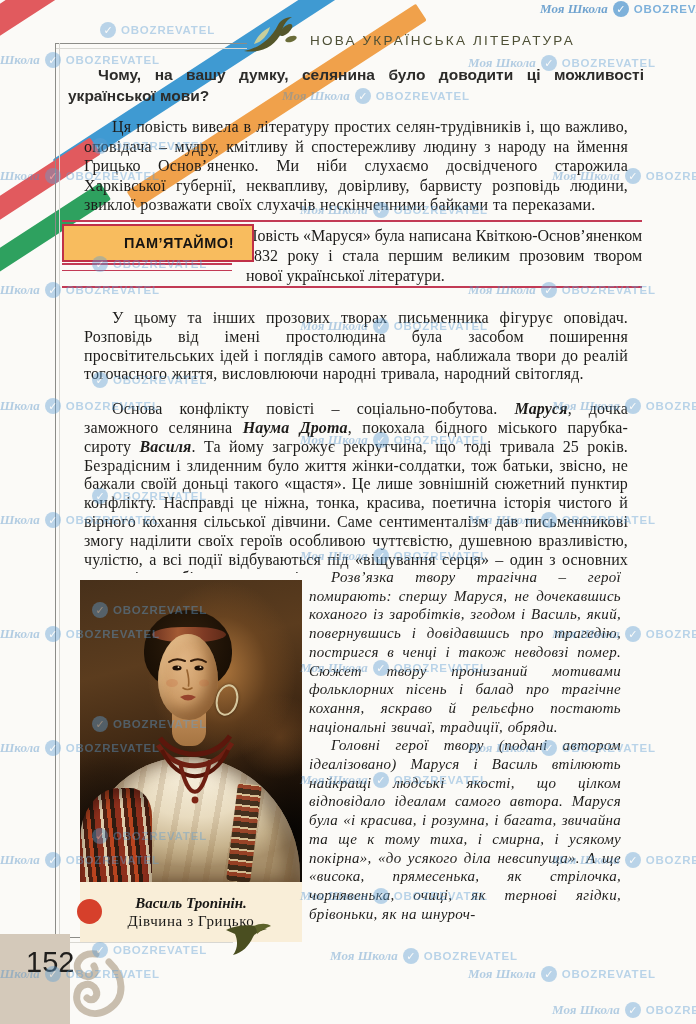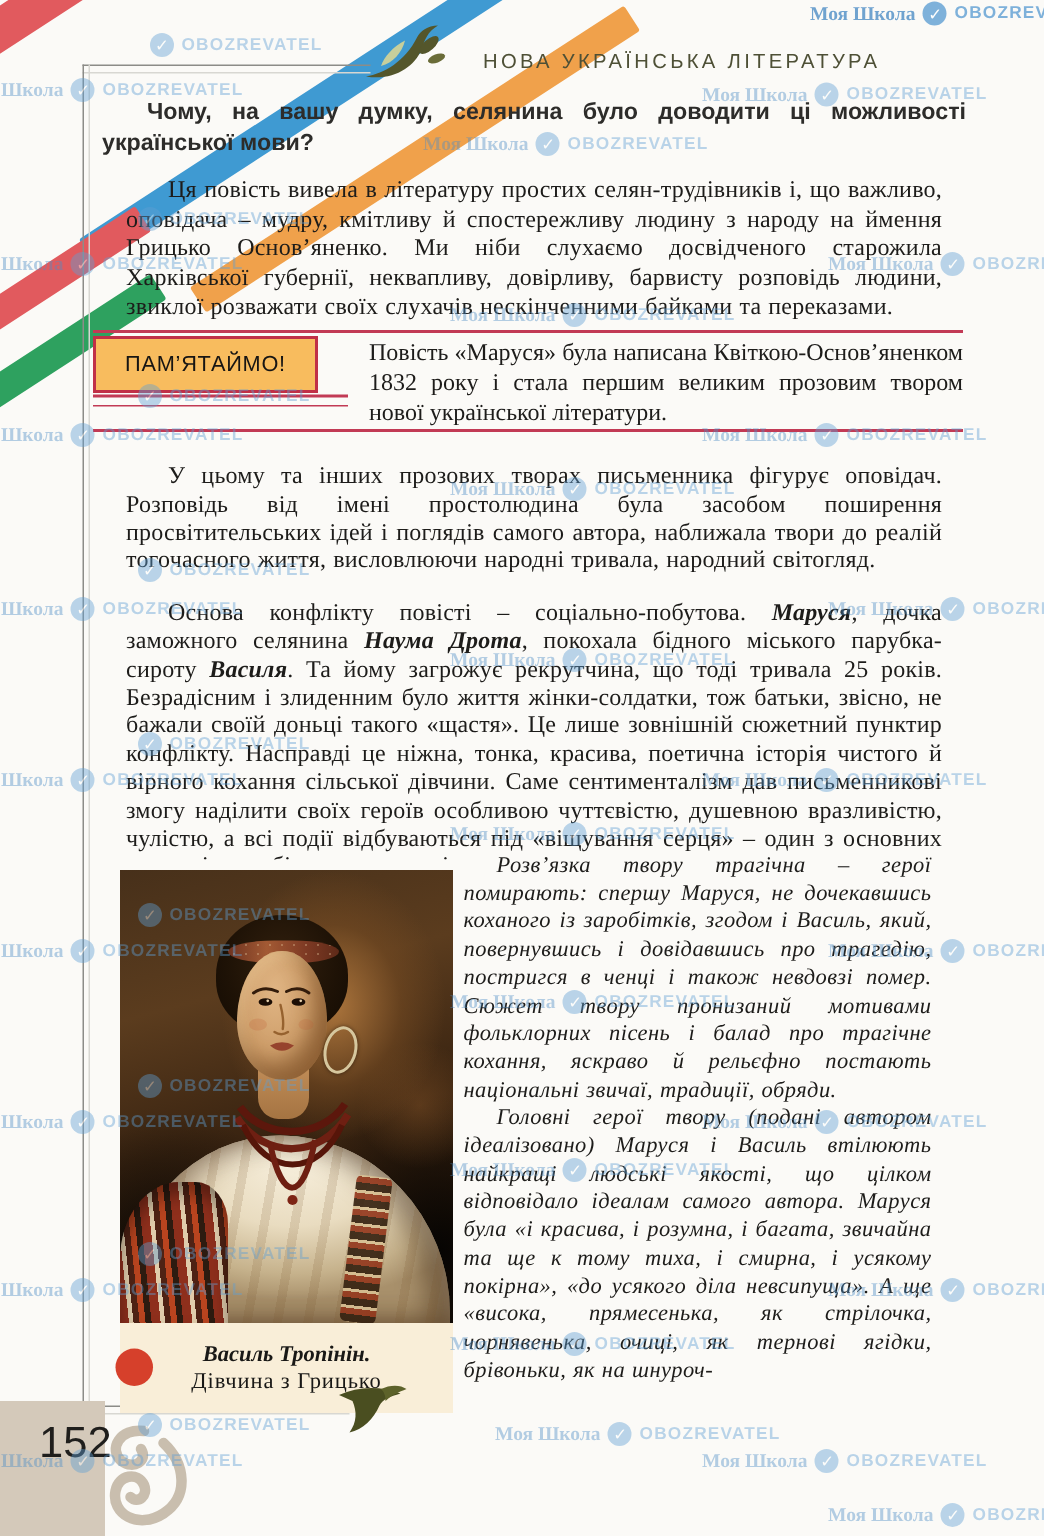--- a/index.html
+++ b/index.html
@@ -18,21 +18,21 @@
   
   .rule-h{position:absolute;height:4px;border-top:1px solid #8c8c88;border-bottom:1px solid #d8d7d2;background:transparent;z-index:2;}
   .rule-v{position:absolute;width:3px;border-left:1px solid #8c8c88;border-right:1px solid #d8d7d2;z-index:2;}
   .rule-top{left:55px;top:43px;width:192px;}
   .rule-left{left:55px;top:43px;height:896px;}
   .rule-bottom{left:55px;top:937px;width:178px;}
 
   
   .hdr-ornament{left:240px;top:13px;width:58px;height:44px;z-index:3;}
   .hdr-title{left:310px;top:33px;z-index:3;font-family:"Liberation Sans","DejaVu Sans",sans-serif;
-             font-size:13.5px;letter-spacing:2.2px;color:#4e5036;font-weight:500;margin-left:12px;}
+             font-size:13.5px;letter-spacing:2.2px;color:#4e5036;font-weight:500;}
 
   
   .question{left:68px;top:65px;width:576px;z-index:3;
             font-family:"Liberation Sans","DejaVu Sans",sans-serif;
             font-size:15.5px;line-height:20.5px;font-weight:bold;color:#2d2c2a;
             text-indent:30px;text-align:justify;}
 
   
   .bodytext{z-index:3;font-size:16px;line-height:19.5px;text-align:justify;
             letter-spacing:.15px;word-spacing:.5px;color:#1d1c1a;}
@@ -42,21 +42,21 @@
   .name-em{font-weight:bold;font-style:italic;}
 
   
   .memo-rule{position:absolute;height:2px;background:#c23a55;z-index:3;}
   .memo-rule-top{left:62px;top:220px;width:580px;}
   .memo-rule-bottom{left:62px;top:286px;width:580px;}
   .memo-label{left:62px;top:224px;width:146px;height:34px;z-index:4;
               background:#f8bc5e;border:2px solid #c03047;
               display:flex;align-items:center;justify-content:center;
               font-family:"Liberation Sans","DejaVu Sans",sans-serif;
-              font-weight:normal;font-size:14.5px;letter-spacing:.5px;color:#171513;}
+              font-weight:bold;font-size:14.5px;letter-spacing:.5px;color:#171513;padding-left:42px;}
   .memo-underline{position:absolute;left:62px;top:263px;width:170px;height:5px;z-index:4;
                   border-top:2px solid #c23a55;border-bottom:1px solid #c23a55;}
   .memo-text{left:68px;top:226px;width:574px;height:60px;z-index:3;overflow:hidden;
              font-size:16px;line-height:20px;text-align:justify;color:#1d1c1a;}
   .memo-text .spacer{float:left;width:178px;height:42px;}
 
   
   .columns{left:68px;top:568px;width:576px;height:372px;z-index:3;display:flex;}
   .figure{width:201px;margin-left:12px;margin-top:12px;flex:none;}
   .colright{width:312px;margin-left:28px;font-size:15px;line-height:18.7px;
@@ -114,21 +114,21 @@
   .tan-block{left:0;top:934px;width:70px;height:90px;background:#d4c9ba;z-index:2;}
   .page-num{left:26px;top:946px;z-index:4;font-family:"Liberation Sans","DejaVu Sans",sans-serif;
             font-size:29px;color:#1f1e1c;}
   .swirl{left:64px;top:946px;width:78px;height:78px;z-index:3;}
   .foot-leaf{left:224px;top:922px;width:48px;height:38px;z-index:3;}
 
   
   #watermark-layer{position:absolute;inset:0;overflow:hidden;z-index:9;pointer-events:none;}
   .wm{position:absolute;display:flex;align-items:center;gap:5px;white-space:nowrap;opacity:.42;}
   .wm.strong{opacity:.8;}
-  .wm-school{font-family:"Liberation Serif","DejaVu Serif",serif;font-weight:bold;
+  .wm-school{font-family:"Liberation Serif","DejaVu Serif",serif;font-style:italic;font-weight:bold;
              font-size:13px;color:#4e8ec6;}
   .wm-icon{width:16px;height:16px;border-radius:50%;background:#5f9fd4;flex:none;
            display:flex;align-items:center;justify-content:center;
            color:#fff;font-size:11px;font-family:"DejaVu Sans",sans-serif;line-height:1;}
   .wm-brand{font-family:"Liberation Sans","DejaVu Sans",sans-serif;font-weight:bold;
             font-size:11.5px;letter-spacing:.8px;color:#5f9fd4;}
 </style>
 </head>
 <body>
 

